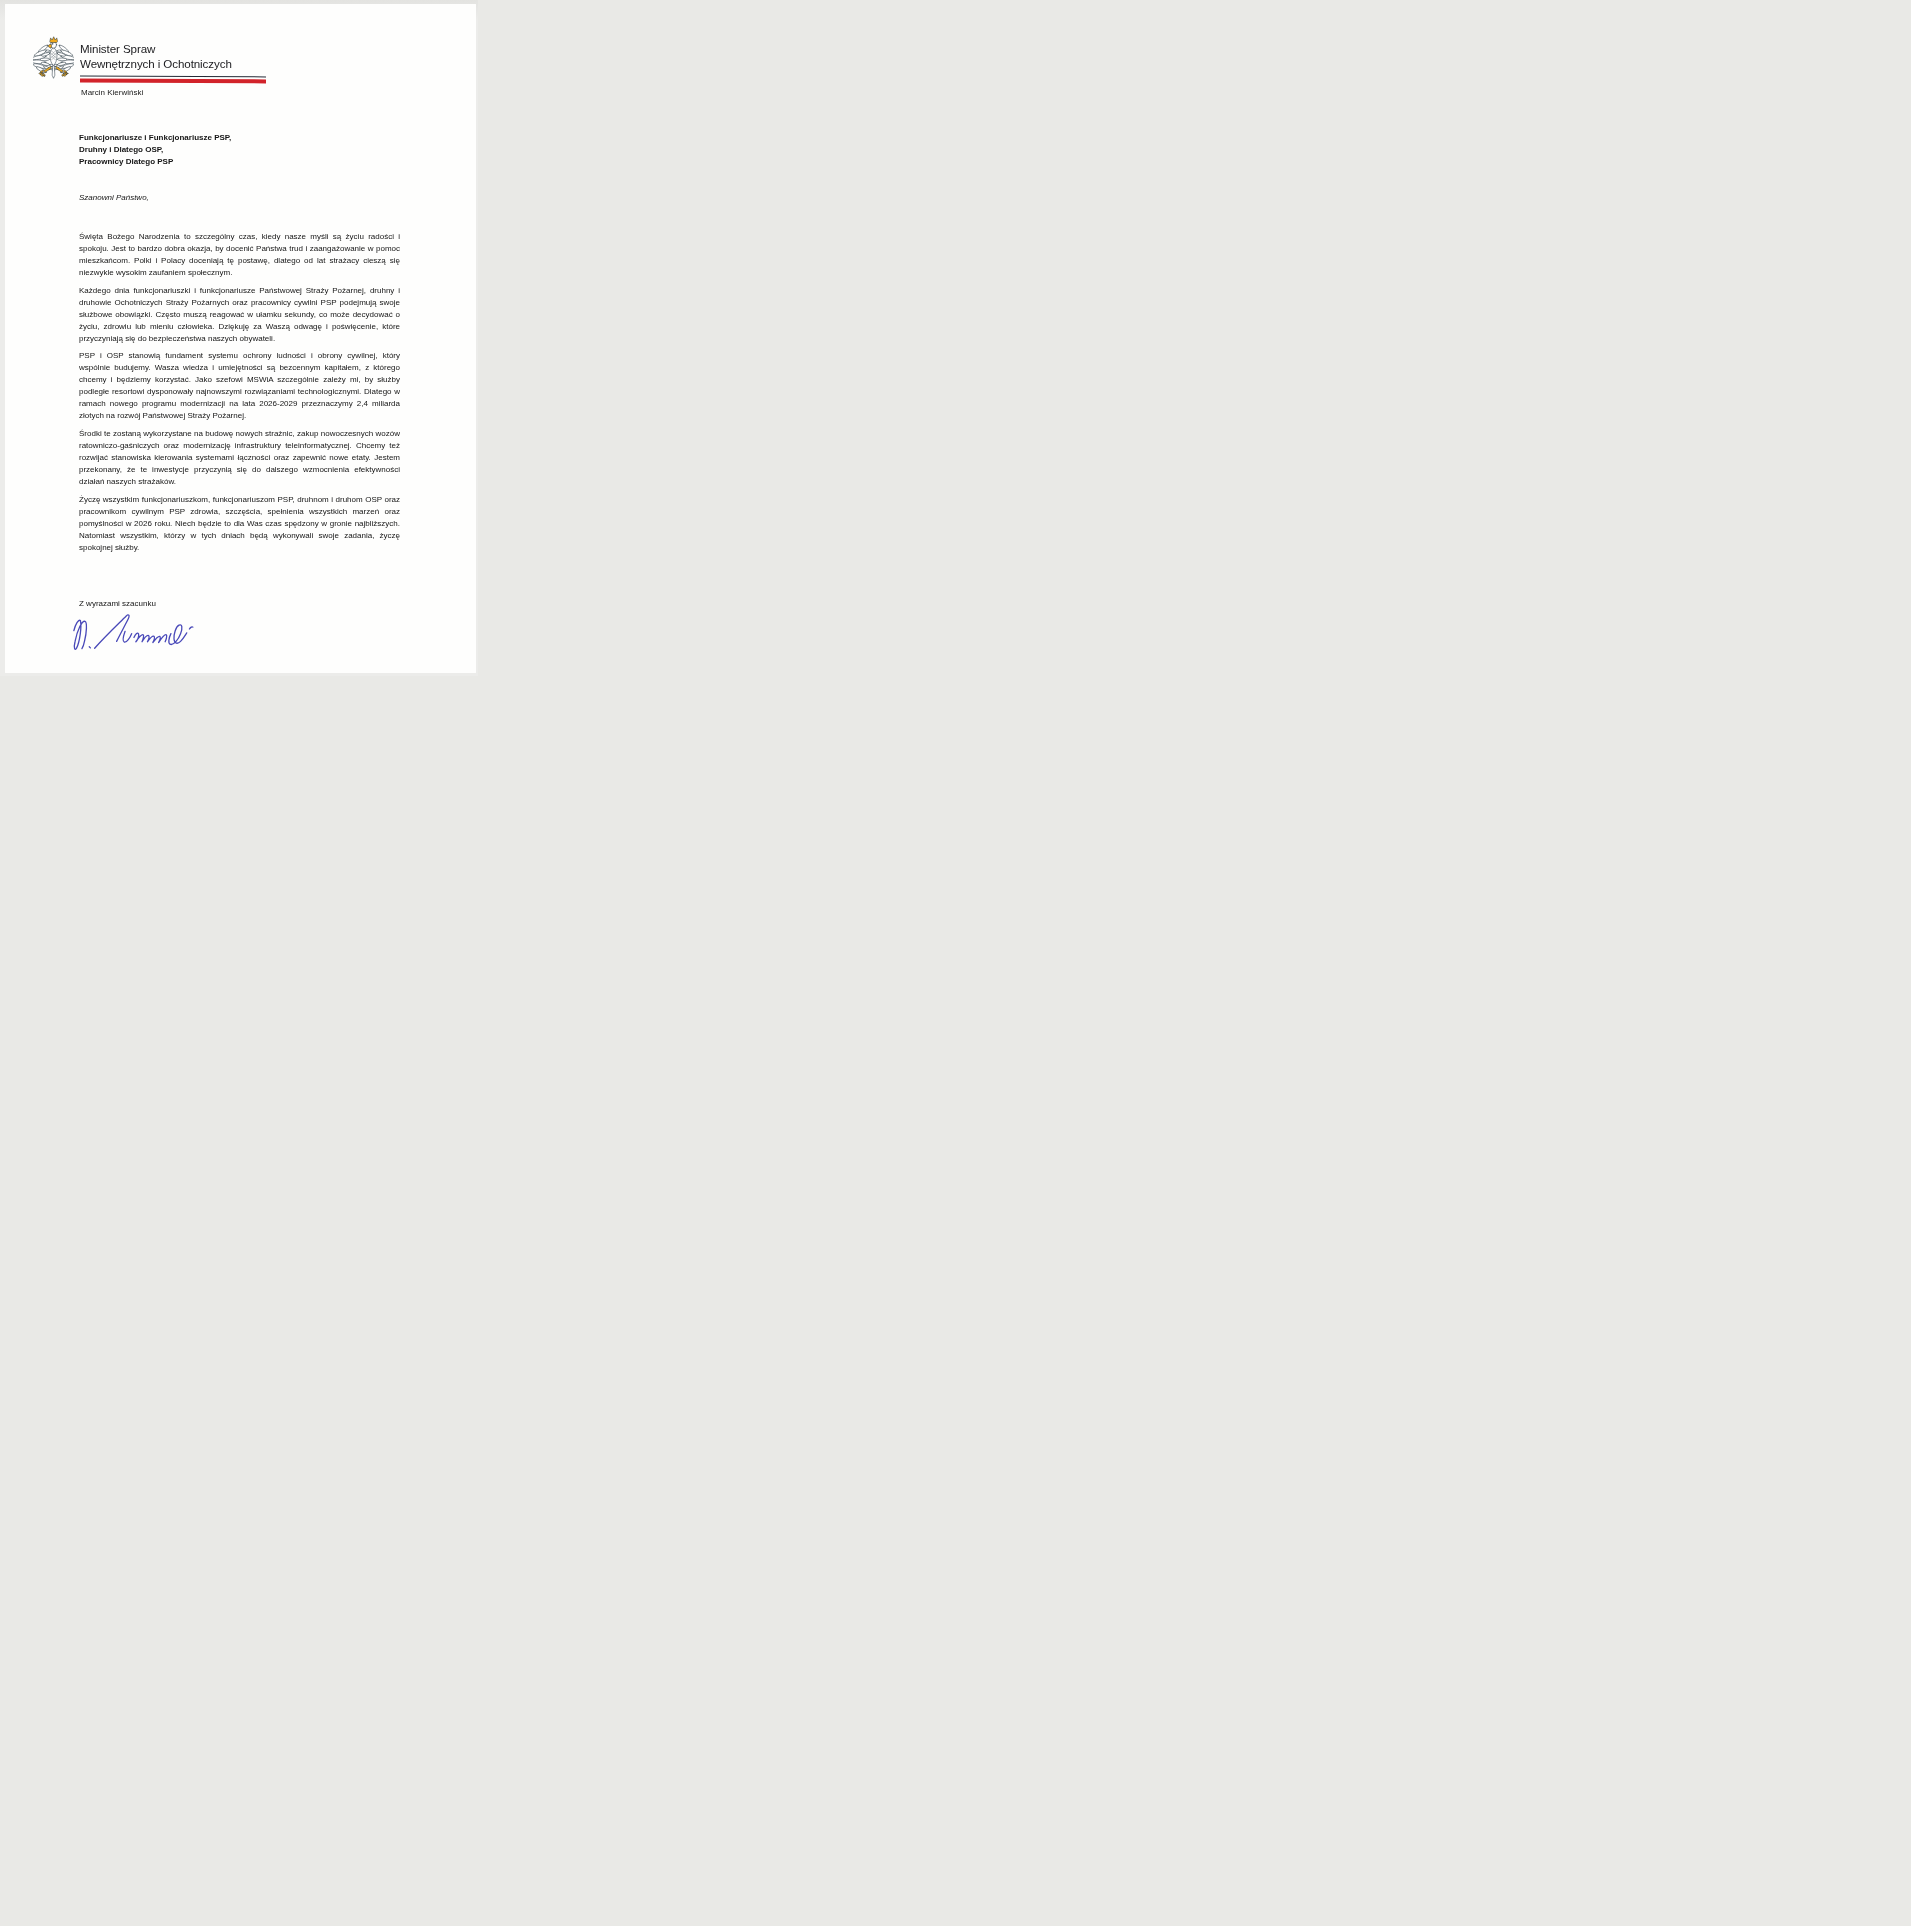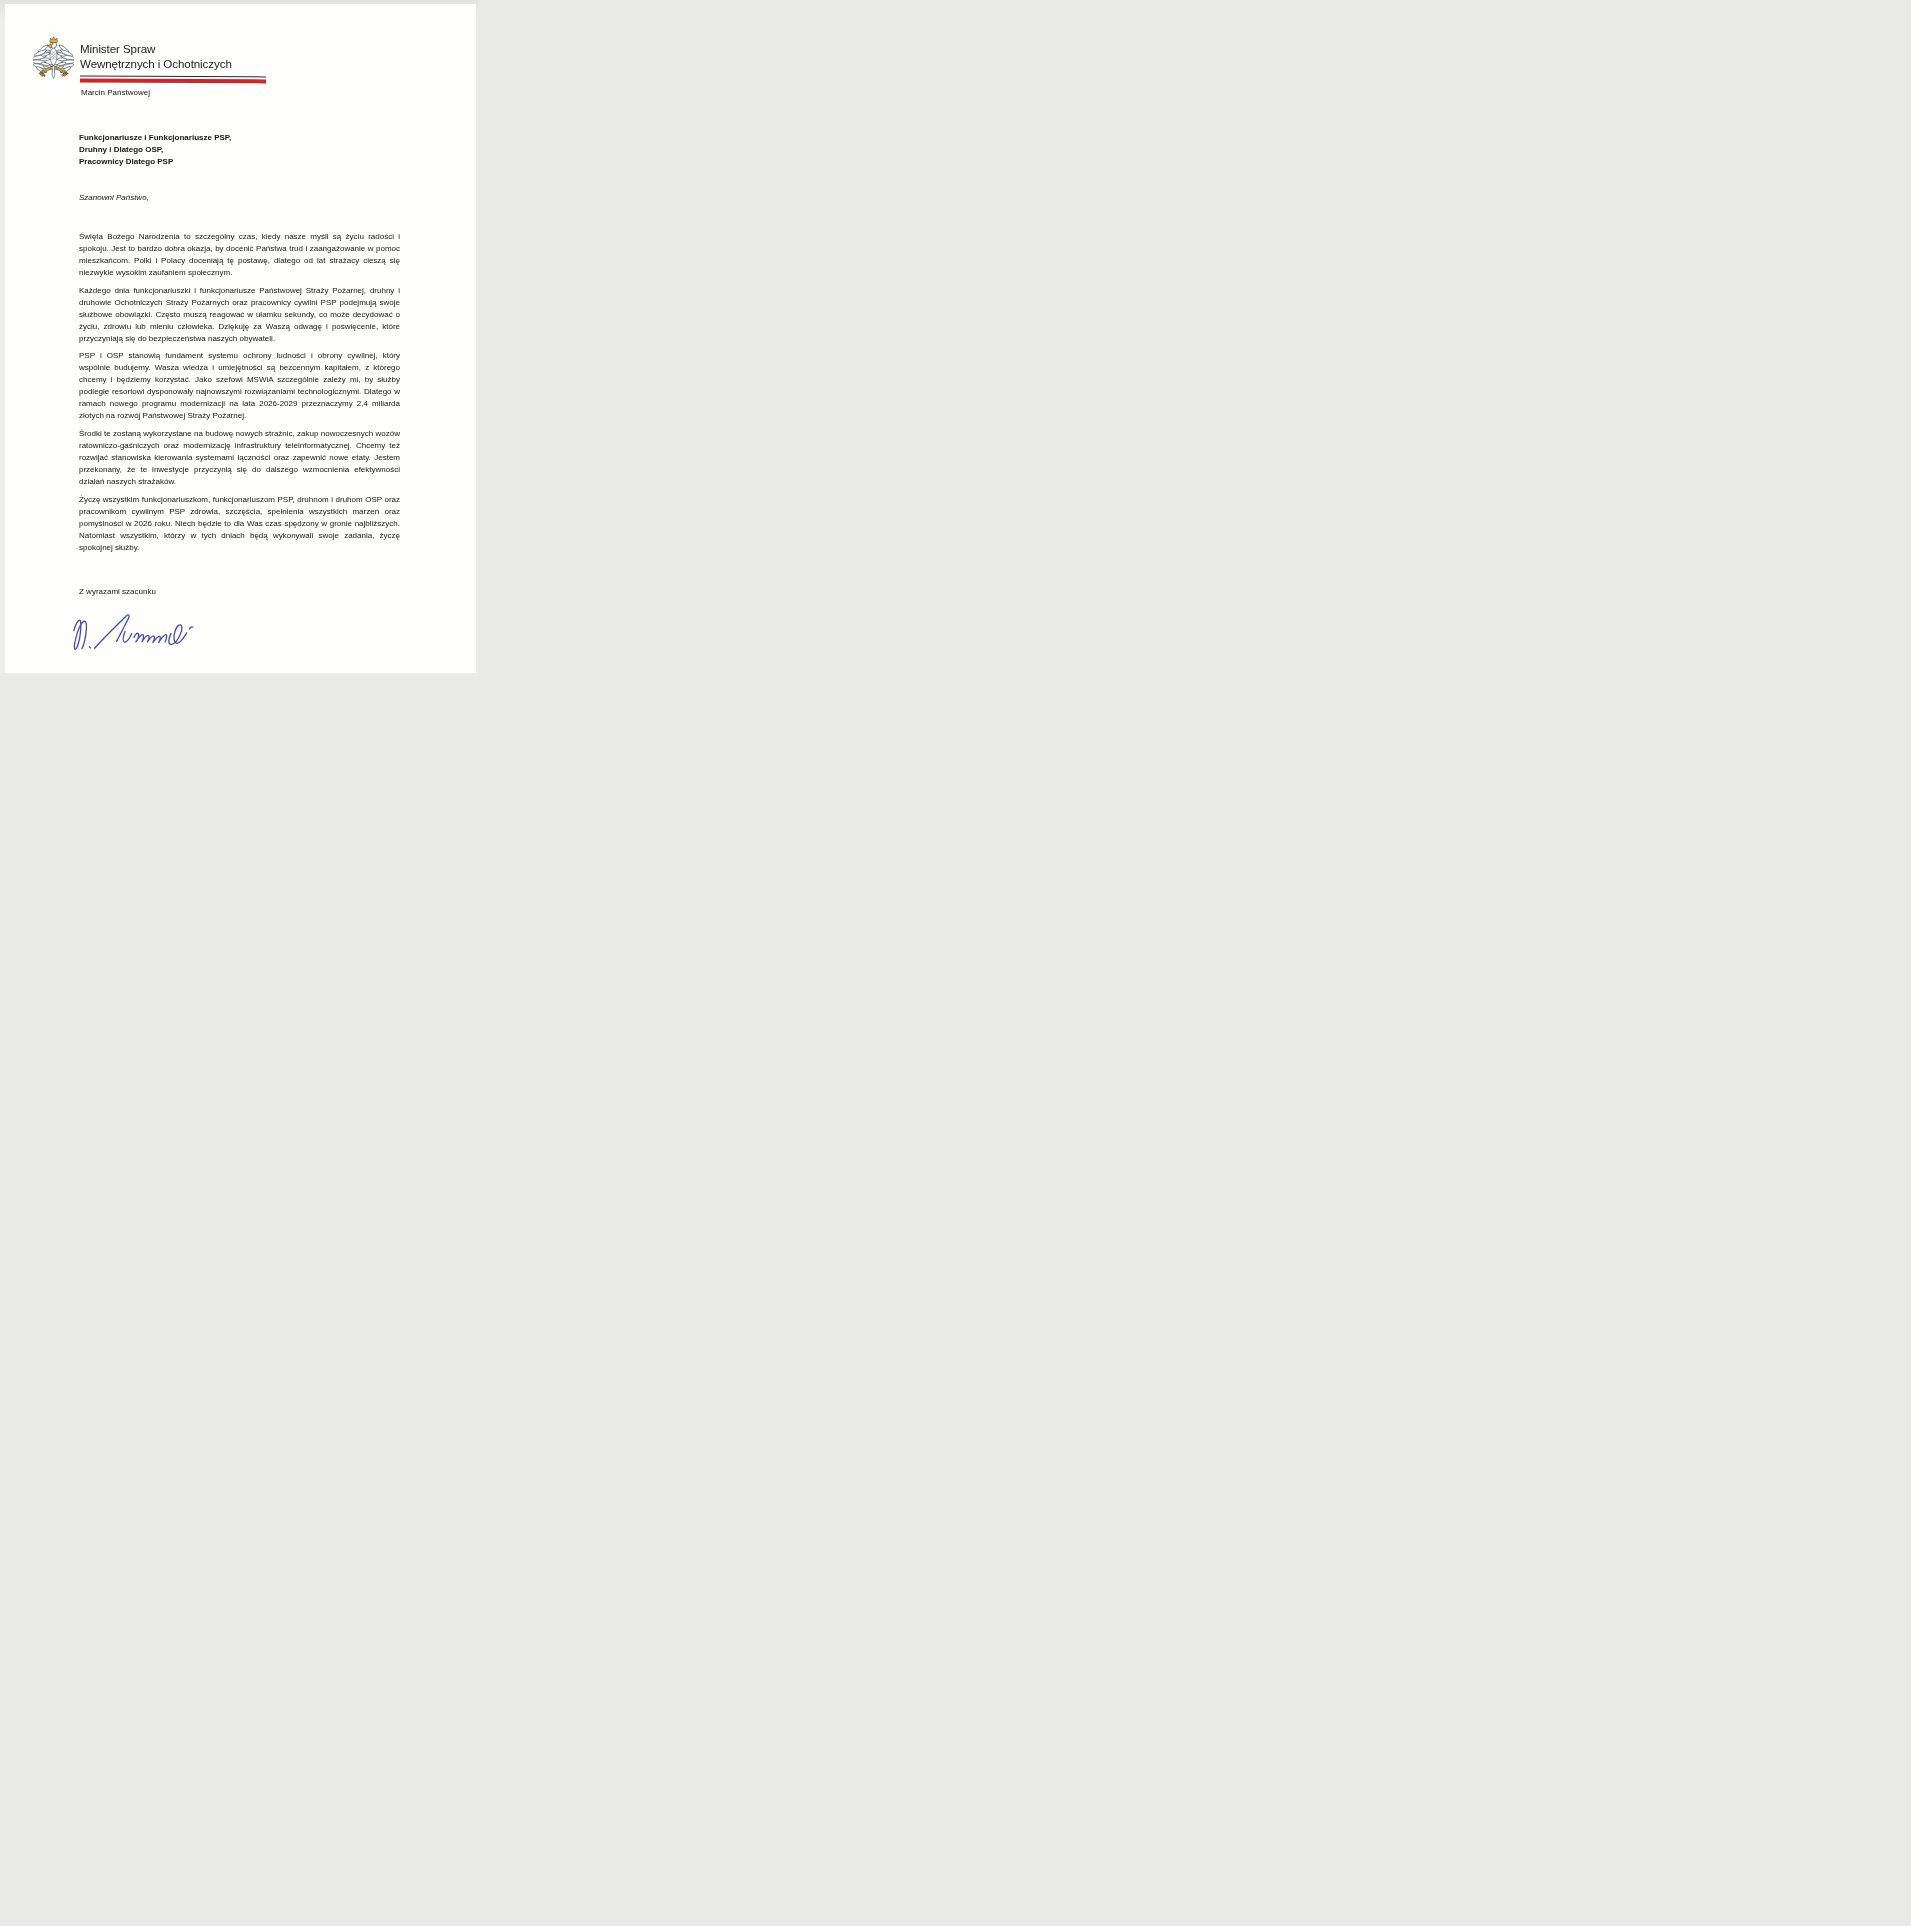--- a/index.html
+++ b/index.html
@@ -60,21 +60,21 @@
     font-size: 8px;
     line-height: 12px;
     color: #151515;
   }
   .addressees { font-weight: bold; margin-bottom: 24px; }
   .salutation { font-style: italic; margin-bottom: 27px; }
   .letter p.body-par {
     text-align: justify;
     margin-bottom: 5.8px;
   }
-  .closing { margin-top: 32px; }
+  .closing { margin-top: 44px; }
 
   .signature {
     position: absolute;
     left: 65px; top: 604px;
     width: 151px; height: 49px;
   }
 </style>
 </head>
 <body>
 
@@ -151,21 +151,21 @@
       <div>Minister Spraw</div>
       <div>Wewnętrznych i Ochotniczych</div>
     </div>
 
     <div class="separator">
       <div class="sep-dark"></div>
       <div class="sep-gap"></div>
       <div class="sep-red"></div>
     </div>
 
-    <div class="minister-name">Marcin Państwowej</div>
+    <div class="minister-name">Marcin Kierwiński</div>
 
     <div class="letter">
       <div class="addressees">
         <div>Funkcjonariusze i Funkcjonariusze PSP,</div>
         <div>Druhny i Dlatego OSP,</div>
         <div>Pracownicy Dlatego PSP</div>
       </div>
 
       <div class="salutation">Szanowni Państwo,</div>
 

